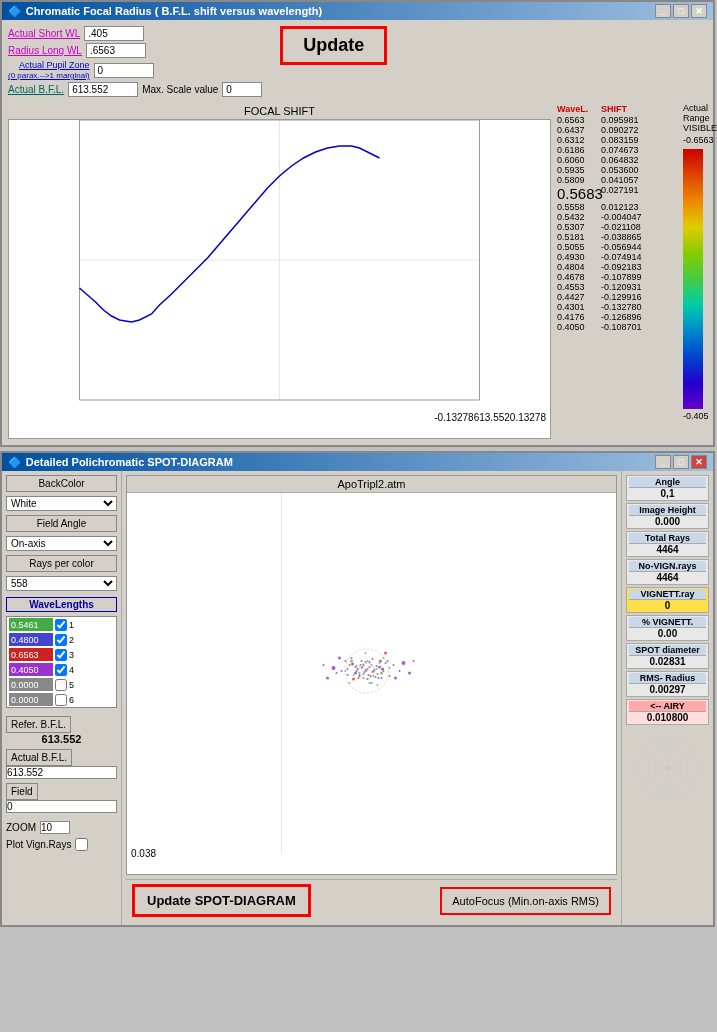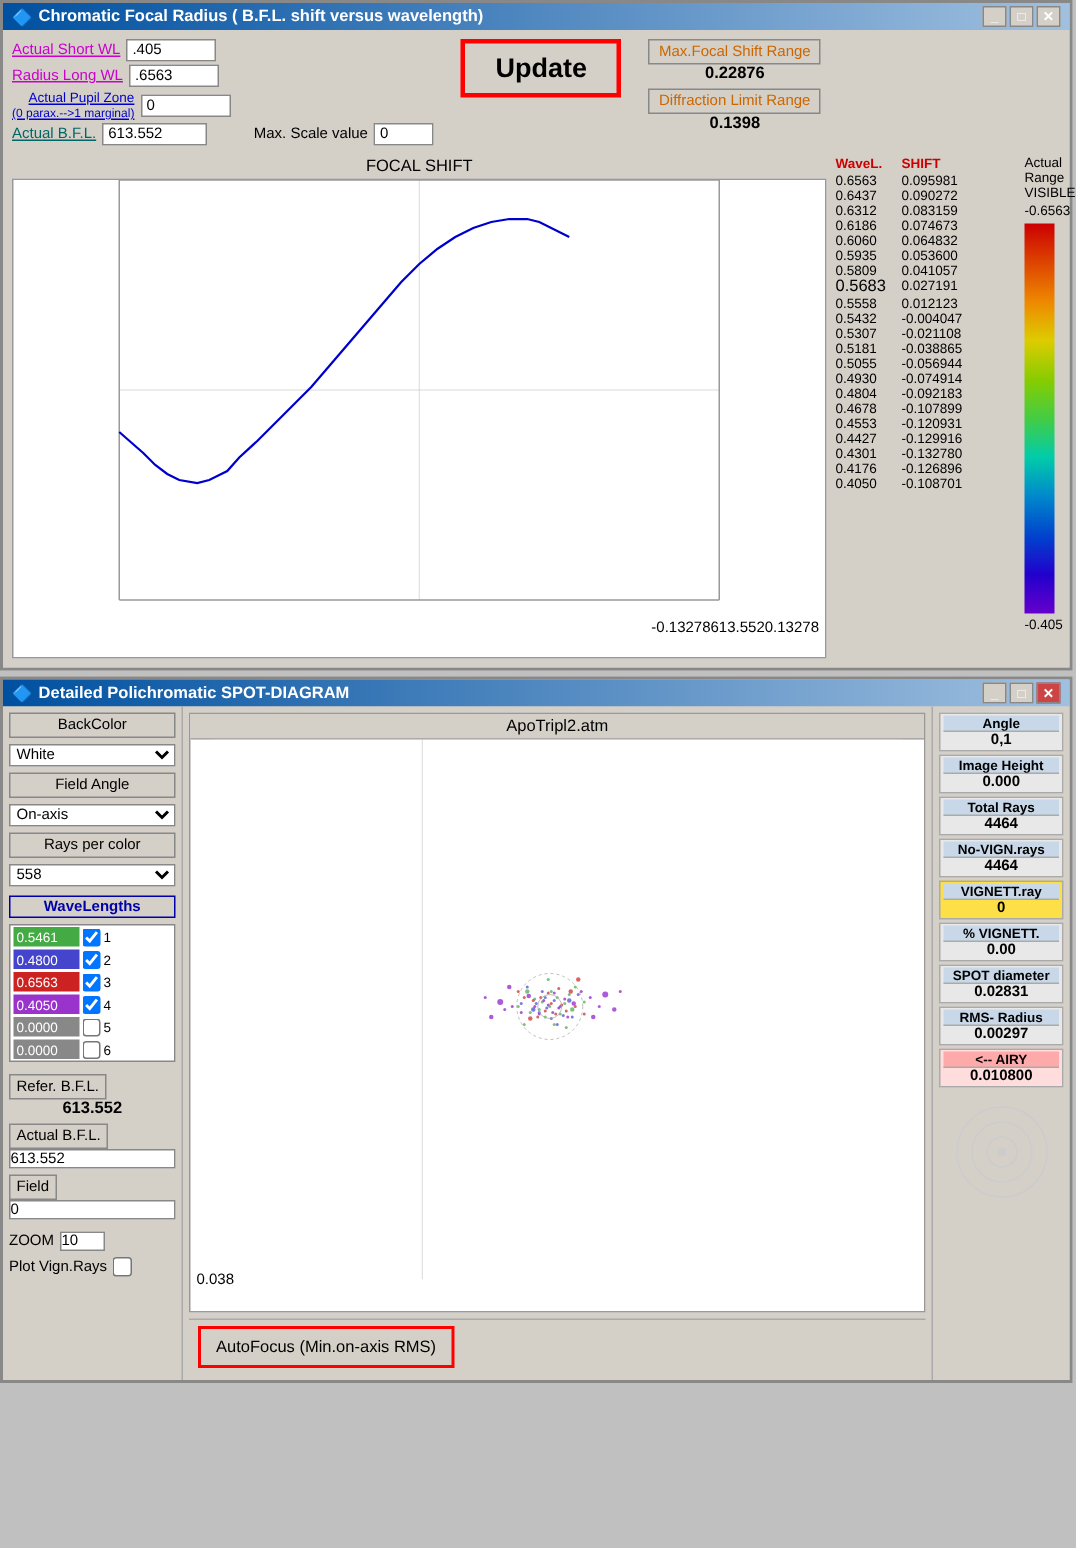--- a/index.html
+++ b/index.html
@@ -394,37 +394,27 @@
         <div style="display:flex; align-items:center; gap:4px;">
           <span class="focal-label blue">
             <span>Actual  Pupil Zone</span><br>
             <span style="font-size:8px;">(0 parax.--&gt;1 marginal)</span>
           </span>
           <input class="focal-input" type="text" value="0" style="">
         </div>
         <div style="display:flex; align-items:center; gap:4px;">
           <span class="focal-label teal">Actual  B.F.L.</span>
           <input class="focal-input" type="text" value="613.552" style="width: 70px;">
-          <span style="font-size:10px;margin-left:27px;">Max. Scale value</span>
+          <span style="font-size:10px;">Max. Scale value</span>
           <input class="focal-input" type="text" value="0" style="width: 40px;">
         </div>
       </div>
 
       <button class="update-btn">Update</button>
 
-      <div class="focal-ranges">
-        <div>
-          <button class="range-btn">Max.Focal Shift Range</button>
-          <div class="range-value">0.22876</div>
-        </div>
-        <div>
-          <button class="range-btn">Diffraction Limit Range</button>
-          <div class="range-value">0.1398</div>
-        </div>
-      </div>
     </div>
 
     <div class="focal-chart-area">
       <div style="flex:1;">
         <div class="chart-title">FOCAL SHIFT</div>
         <div class="chart-container">
           <svg class="focal-svg" viewBox="0 0 400 290" xmlns="http://www.w3.org/2000/svg">
 
             <rect x="0" y="0" width="400" height="290" fill="white"></rect>
 
@@ -504,21 +494,21 @@
             </div>
             <div class="wl-row">
               <span style="width:40px; font-size:9px;">0.5935</span>
               <span style="font-size:9px;">0.053600</span>
             </div>
             <div class="wl-row">
               <span style="width:40px; font-size:9px;">0.5809</span>
               <span style="font-size:9px;">0.041057</span>
             </div>
             <div class="wl-row">
-              <span style="width:40px; font-size:11px;">0.5683</span>
+              <span style="width:40px; font-size:15px;">0.5683</span>
               <span style="font-size:9px;">0.027191</span>
             </div>
             <div class="wl-row">
               <span style="width:40px; font-size:9px;">0.5558</span>
               <span style="font-size:9px;">0.012123</span>
             </div>
             <div class="wl-row">
               <span style="width:40px; font-size:9px;">0.5432</span>
               <span style="font-size:9px;">-0.004047</span>
             </div>
@@ -776,20 +766,21 @@
             <circle cx="225" cy="178" r="22" fill="none" stroke="#aaaaaa" stroke-width="0.5" stroke-dasharray="2,2"></circle>
             <circle cx="225" cy="178" r="8" fill="none" stroke="#aaaaaa" stroke-width="0.5"></circle>
           </svg>
           <span class="scale-label">
             <span>0.038</span>
           </span>
         </div>
       </div>
 
       <div class="spot-bottom" style="margin-top:4px; display:flex; align-items:center; gap:10px;">
+        <button class="update-spot-btn">Update  SPOT-DIAGRAM</button>
         <button class="autofocus-btn">
           <span>AutoFocus  (Min.on-axis RMS)</span>
         </button>
       </div>
     </div>
 
     <div class="spot-right-panel">
       <div class="info-box">
         <div class="info-label">Angle</div>
         <div class="info-value">0,1</div>

